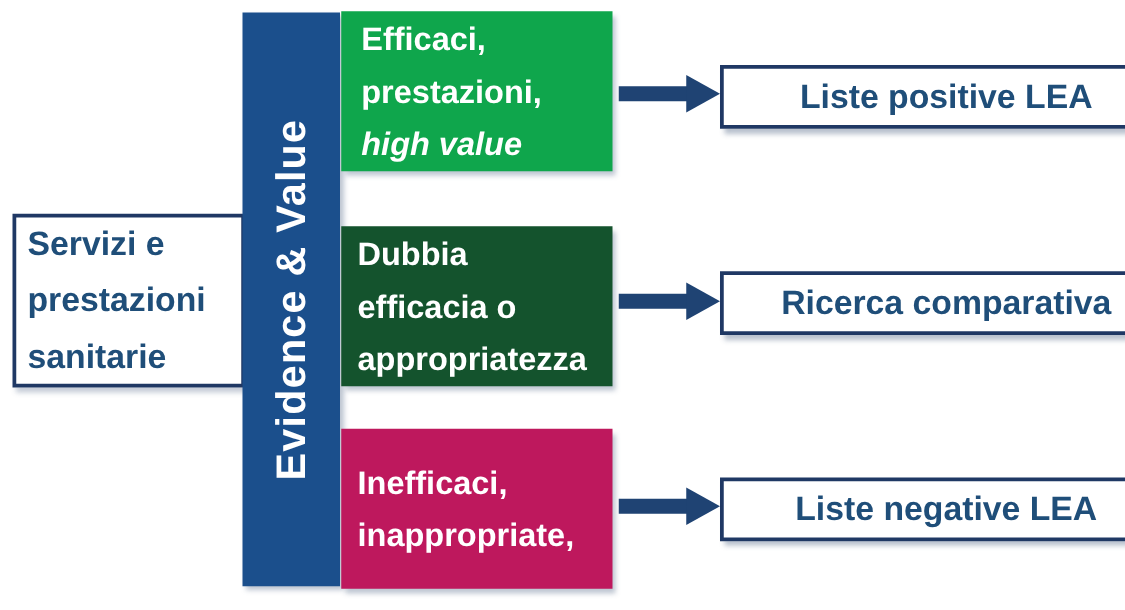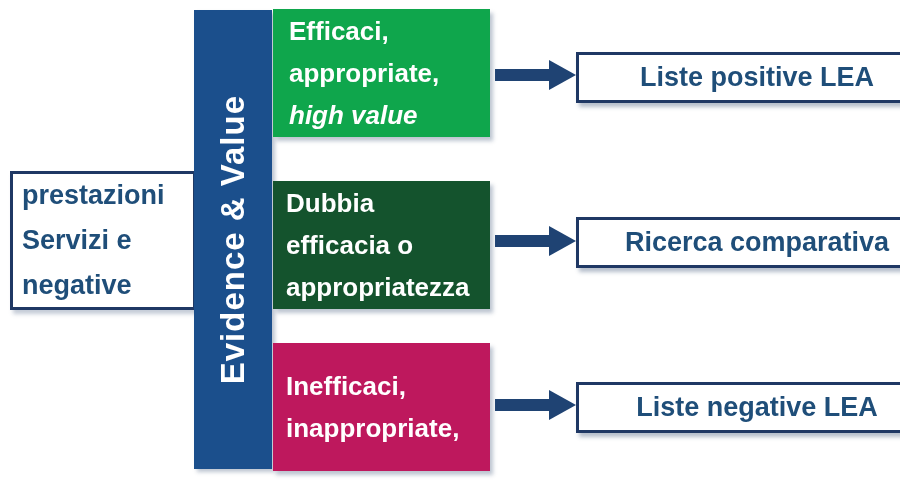--- a/index.html
+++ b/index.html
@@ -126,32 +126,32 @@
     font-size: 27px;
     white-space: nowrap;
   }
 </style>
 </head>
 <body>
 
 <div id="stage">
 
   <div class="source-box">
+    <span class="line">Servizi e</span>
     <span class="line">prestazioni</span>
-    <span class="line">Servizi e</span>
-    <span class="line">negative</span>
+    <span class="line">sanitarie</span>
   </div>
 
   <div class="ev-bar">
     <span class="vlabel">Evidence &amp; Value</span>
   </div>
 
   <div class="cat-box" id="cat-1" style="background: rgb(15, 166, 76); padding-left: 16px;">
     <span class="line">Efficaci,</span>
-    <span class="line">appropriate,</span>
+    <span class="line">prestazioni,</span>
     <span class="line italic">high value</span>
   </div>
   <div class="arrow" id="arrow-1">
     <span class="shaft"></span>
     <span class="head"></span>
   </div>
   <div class="outcome-box" id="out-1">
     <span class="label">Liste positive LEA</span>
   </div>
 

